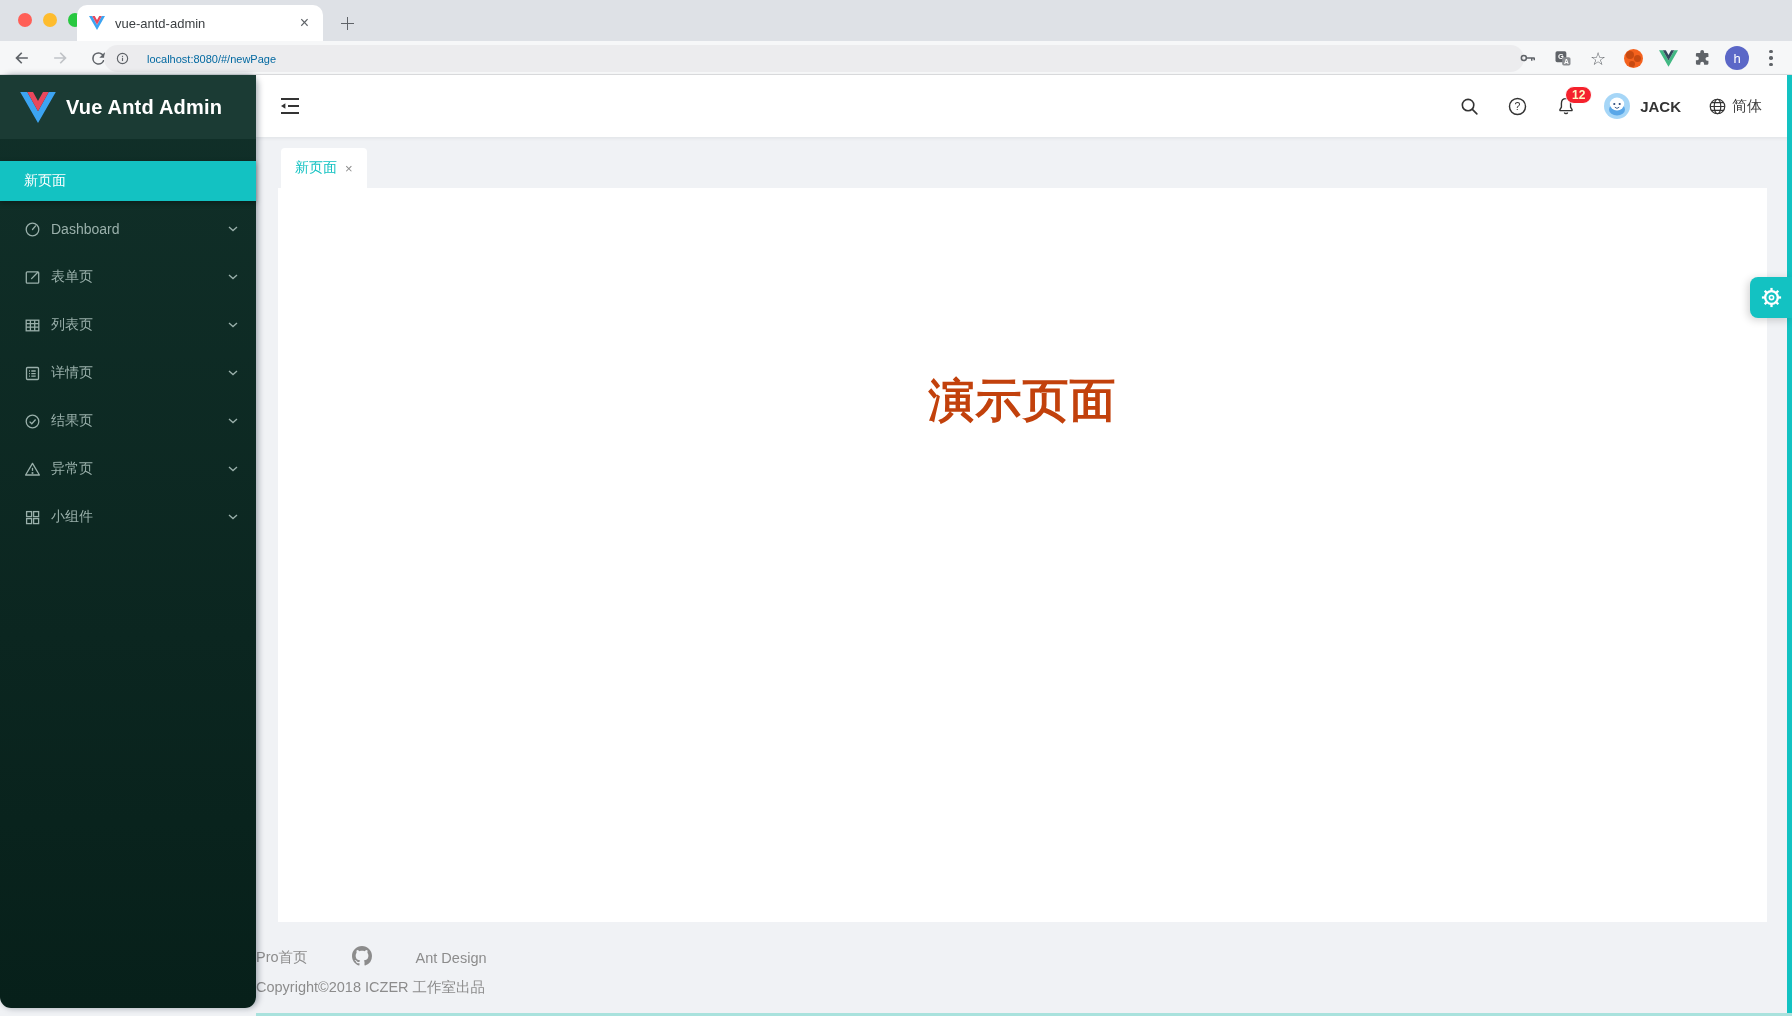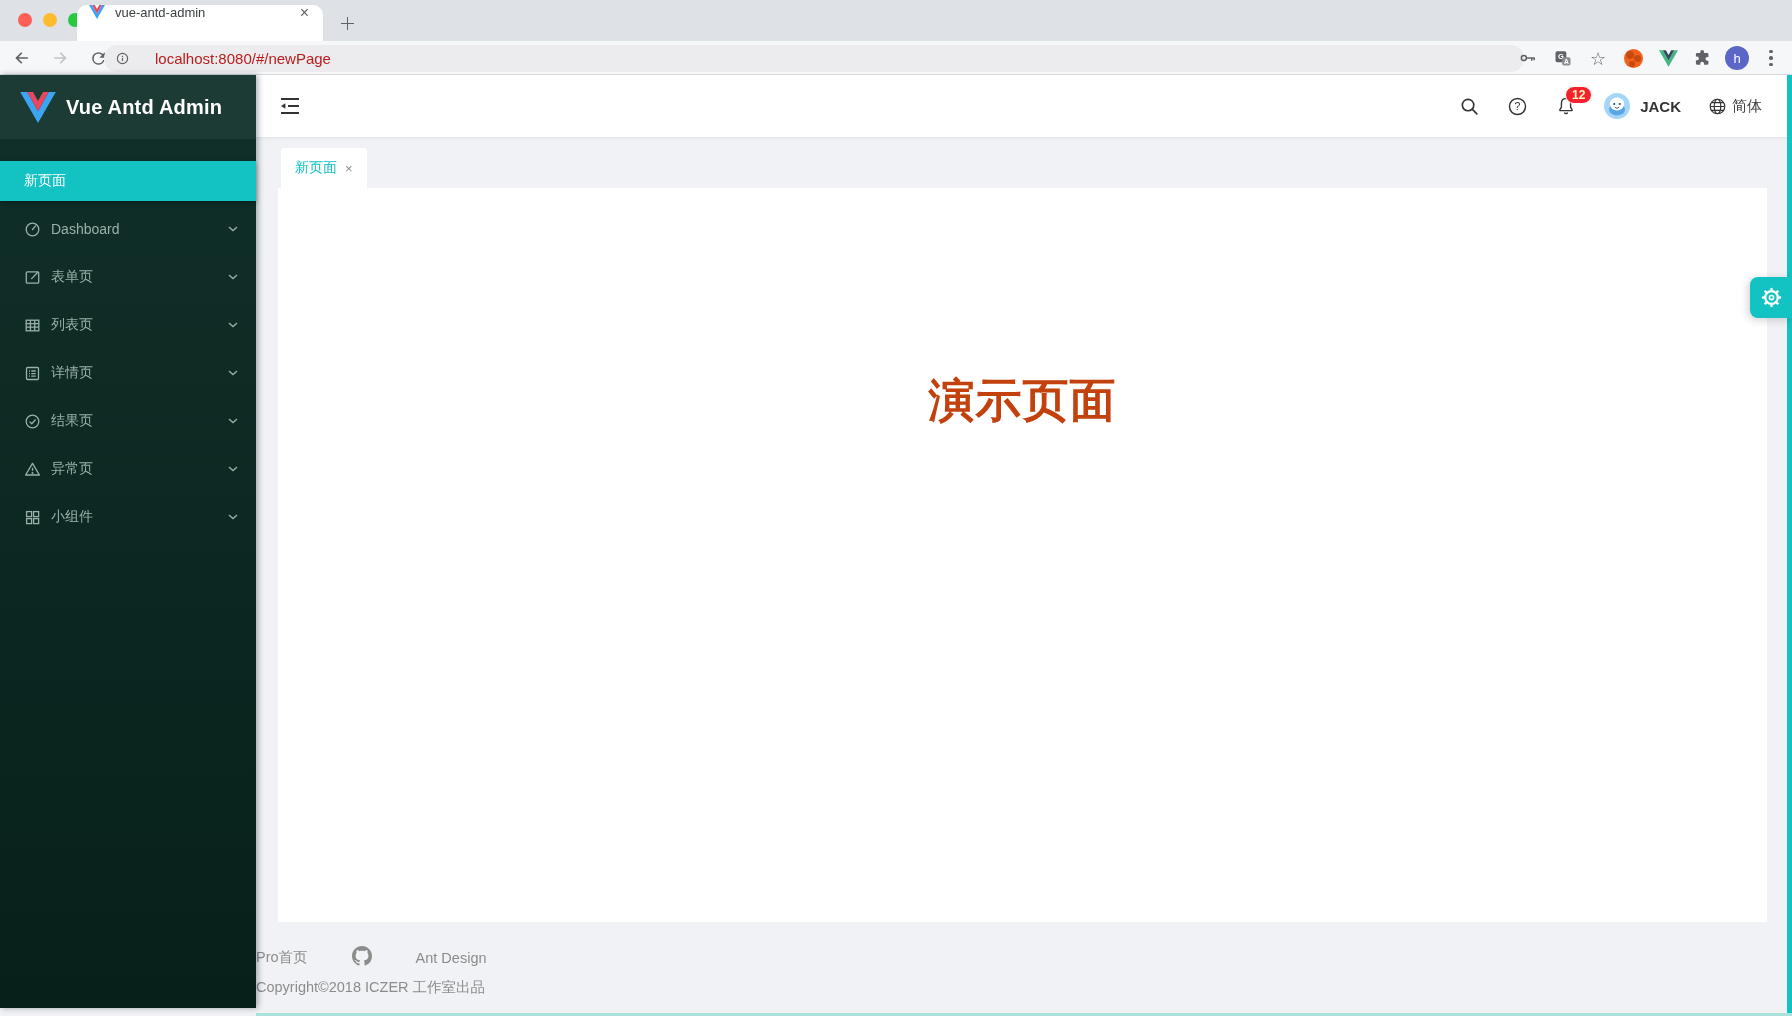--- a/index.html
+++ b/index.html
@@ -5,43 +5,43 @@
   * { margin:0; padding:0; box-sizing:border-box; }
   html,body { width:1792px; height:1016px; }
   body { font-family:"Liberation Sans", sans-serif; }
   .screen { position:relative; width:1792px; height:1016px; overflow:hidden; background:#f0f2f5; }
 
   
   .tabstrip { position:absolute; left:0; top:0; width:1792px; height:41px; background:#dee1e6; }
   .lights { position:absolute; left:18px; top:13px; display:flex; gap:11px; }
   .light { width:14px; height:14px; border-radius:50%; }
   .light.r { background:#ff5f57; } .light.y { background:#febc2e; } .light.g { background:#28c840; }
-  .btab { position:absolute; left:77px; top:5px; width:246px; height:36px; background:#ffffff; border-radius:10px 10px 0 0; display:flex; align-items:flex-start; padding:0 12px; }
+  .btab { position:absolute; left:77px; top:5px; width:246px; height:36px; background:#ffffff; border-radius:10px 10px 0 0; display:flex; align-items:center; padding:0 12px; }
   .btab-title { flex:1; margin-left:10px; font-size:13px; color:#3c4043; white-space:nowrap; overflow:hidden; }
   .btab-close { color:#5f6368; font-size:16px; line-height:1; cursor:default; padding:0 2px; }
   .newtab-btn { position:absolute; left:334px; top:10px; width:26px; height:26px; border-radius:50%; display:flex; align-items:center; justify-content:center; color:#5f6368; font-size:20px; }
   .toolbar { position:absolute; left:0; top:41px; width:1792px; height:34px; background:#f6f7f8; border-bottom:1px solid #dcdddf; }
   .navbtns { position:absolute; left:8px; top:3px; display:flex; align-items:center; gap:10px; }
   .navbtn { width:28px; height:28px; display:flex; align-items:center; justify-content:center; }
   .omnibox { position:absolute; left:104px; top:4px; width:1420px; height:27px; background:#ececee; border-radius:14px; display:flex; align-items:center; padding:0 10px; }
-  .url-text { margin-left:24px; font-size:15px; color:#b91c1c; }
+  .url-text { margin-left:16px; font-size:11px; color:#0369a1; }
   .ext-row { position:absolute; right:8px; top:3px; display:flex; align-items:center; gap:9px; height:28px; }
   .ext-btn { width:26px; height:26px; display:flex; align-items:center; justify-content:center; }
   .star-glyph { font-size:18px; color:#5f6368; font-family:"DejaVu Sans",sans-serif; }
   .ext-orange { width:19px; height:19px; border-radius:50%; background:#f4611d; position:relative; overflow:hidden; }
   .ext-orange i { position:absolute; background:#c74a12; border-radius:50%; }
   .ext-orange i:nth-child(1){ width:8px; height:8px; left:2px; top:2px; }
   .ext-orange i:nth-child(2){ width:7px; height:7px; right:2px; top:6px; }
   .ext-orange i:nth-child(3){ width:6px; height:6px; left:5px; bottom:1px; }
   .profile-avatar { width:24px; height:24px; border-radius:50%; background:#5b67c7; color:#fff; font-size:13px; display:flex; align-items:center; justify-content:center; }
   .kebab { display:flex; flex-direction:column; gap:3px; align-items:center; }
   .kebab i { width:3.5px; height:3.5px; border-radius:50%; background:#5f6368; }
 
   
-  .sidebar { position:absolute; left:0; top:75px; width:256px; bottom:8px; background:linear-gradient(180deg,#113029 0%,#0b2620 60%,#07201a 100%); box-shadow:2px 0 6px rgba(0,21,41,.35); z-index:3; }
+  .sidebar { position:absolute; left:0; top:75px; width:256px; bottom:8px; background:linear-gradient(180deg,#113029 0%,#0b2620 60%,#07201a 100%); box-shadow:2px 0 6px rgba(0,21,41,.35); z-index:3;border-radius:11px; }
   .logo-row { height:64px; background:#1b3b34; display:flex; align-items:center; padding-left:20px; }
   .logo-title { color:#ffffff; font-size:20px; font-weight:bold; margin-left:10px; letter-spacing:.2px; }
   .menu { margin-top:22px; }
   .menu-item { height:40px; display:flex; align-items:center; padding:0 18px 0 24px; color:#9ab0ab; font-size:14px; cursor:pointer; }
   .menu-item + .menu-item { margin-top:8px; }
   .menu-item .mi-label { margin-left:10px; flex:1; }
   .menu-item.active { background:#13c2c2; color:#ffffff; box-shadow:0 2px 5px rgba(0,0,0,.35); }
   .mi-icon { display:flex; }
 
   

